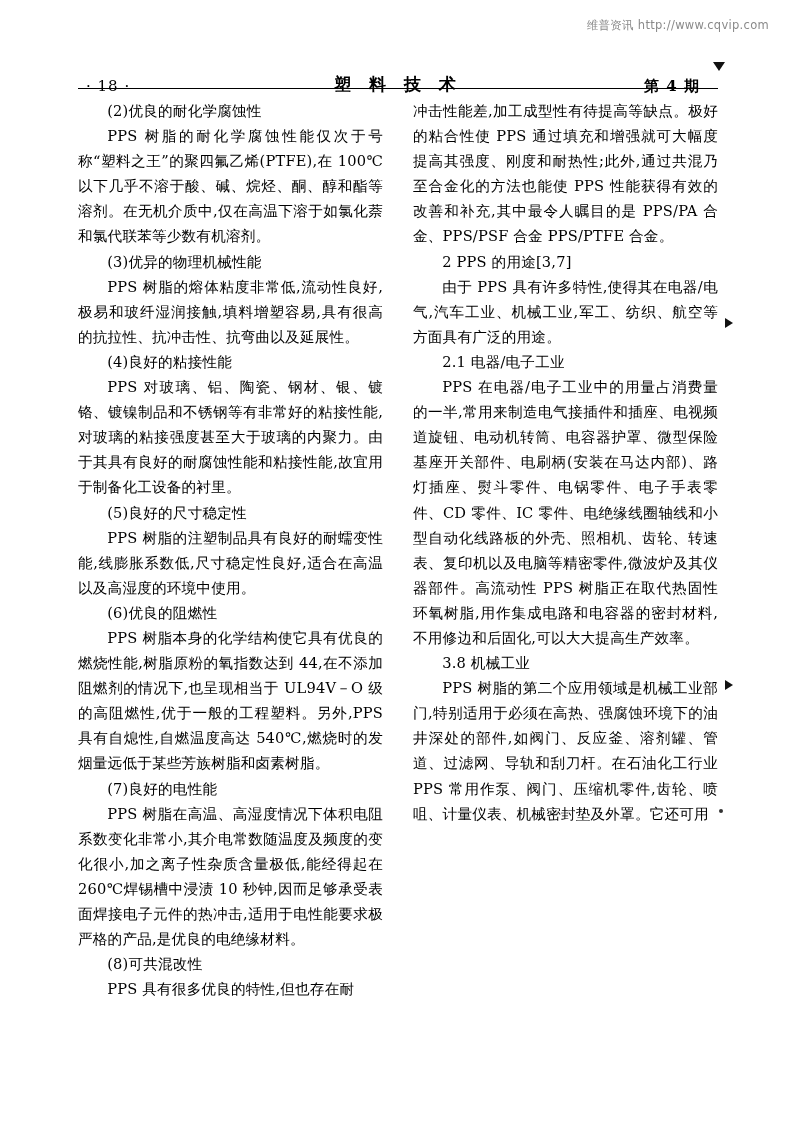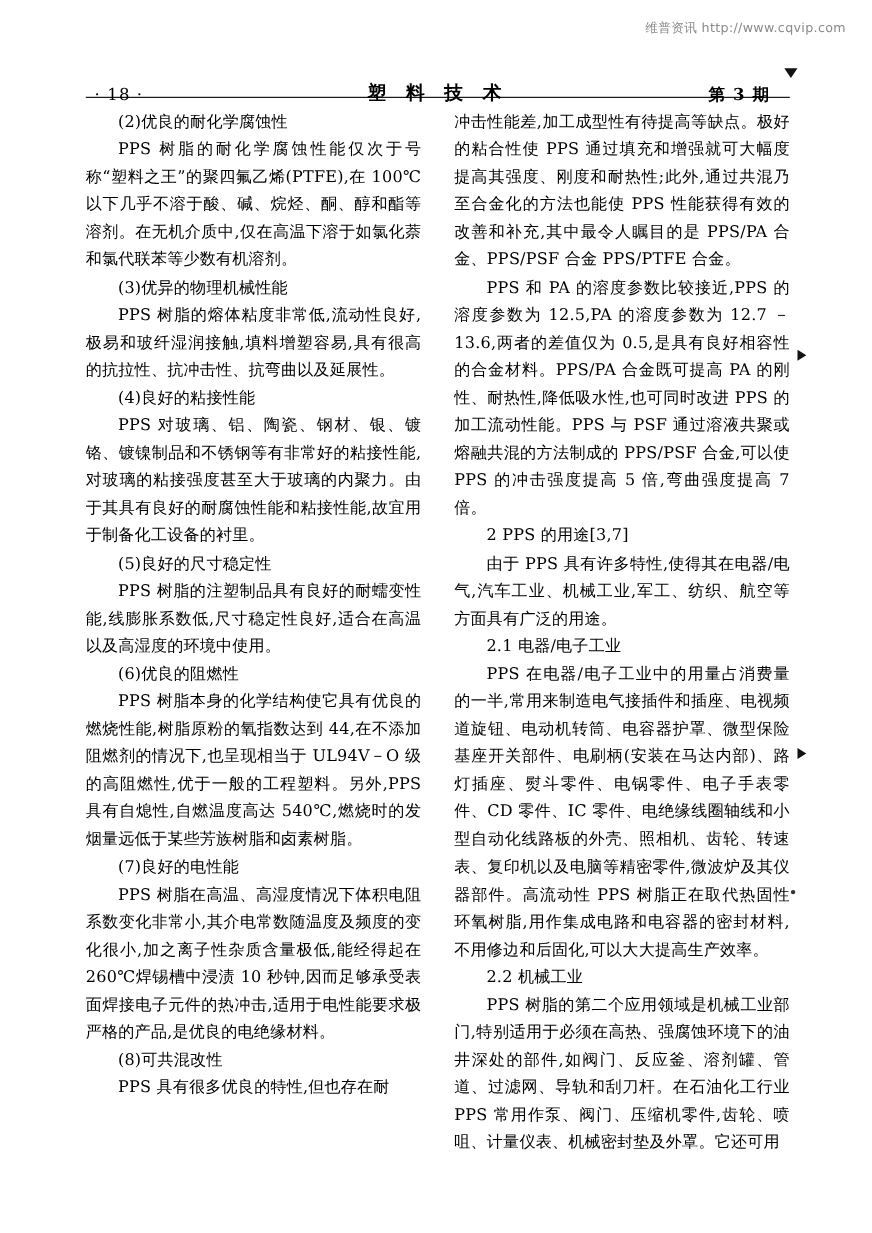--- a/index.html
+++ b/index.html
@@ -131,21 +131,21 @@
 </head>
 <body>
 
 <div class="page">
 
   <div class="watermark">维普资讯 http://www.cqvip.com</div>
 
   <div class="header">
     <div class="page-no">· 18 ·</div>
     <div class="journal">塑 料 技 术</div>
-    <div class="issue">第 3 期</div>
+    <div class="issue">第 4 期</div>
   </div>
 
   <div class="rule"></div>
 
   <div class="columns">
 
     <div class="col">
       <p class="head">(2)优良的耐化学腐蚀性</p>
       <p>PPS 树脂的耐化学腐蚀性能仅次于号称“塑料之王”的聚四氟乙烯(PTFE),在 100℃以下几乎不溶于酸、碱、烷烃、酮、醇和酯等溶剂。在无机介质中,仅在高温下溶于如氯化萘和氯代联苯等少数有机溶剂。</p>
       <p class="head">(3)优异的物理机械性能</p>
@@ -157,26 +157,25 @@
       <p class="head">(6)优良的阻燃性</p>
       <p>PPS 树脂本身的化学结构使它具有优良的燃烧性能,树脂原粉的氧指数达到 44,在不添加阻燃剂的情况下,也呈现相当于 UL94V－O 级的高阻燃性,优于一般的工程塑料。另外,PPS 具有自熄性,自燃温度高达 540℃,燃烧时的发烟量远低于某些芳族树脂和卤素树脂。</p>
       <p class="head">(7)良好的电性能</p>
       <p>PPS 树脂在高温、高湿度情况下体积电阻系数变化非常小,其介电常数随温度及频度的变化很小,加之离子性杂质含量极低,能经得起在 260℃焊锡槽中浸渍 10 秒钟,因而足够承受表面焊接电子元件的热冲击,适用于电性能要求极严格的产品,是优良的电绝缘材料。</p>
       <p class="head">(8)可共混改性</p>
       <p>PPS 具有很多优良的特性,但也存在耐</p>
     </div>
 
     <div class="col">
       <p class="noindent">冲击性能差,加工成型性有待提高等缺点。极好的粘合性使 PPS 通过填充和增强就可大幅度提高其强度、刚度和耐热性;此外,通过共混乃至合金化的方法也能使 PPS 性能获得有效的改善和补充,其中最令人瞩目的是 PPS/PA 合金、PPS/PSF 合金 PPS/PTFE 合金。</p>
-      <p>PPS 和 PA 的溶度参数比较接近,PPS 的溶度参数为 12.5,PA 的溶度参数为 12.7 － 13.6,两者的差值仅为 0.5,是具有良好相容性的合金材料。PPS/PA 合金既可提高 PA 的刚性、耐热性,降低吸水性,也可同时改进 PPS 的加工流动性能。PPS 与 PSF 通过溶液共聚或熔融共混的方法制成的 PPS/PSF 合金,可以使 PPS 的冲击强度提高 5 倍,弯曲强度提高 7 倍。</p>
       <p class="head">2  PPS 的用途[3,7]</p>
       <p>由于 PPS 具有许多特性,使得其在电器/电气,汽车工业、机械工业,军工、纺织、航空等方面具有广泛的用途。</p>
       <p class="head">2.1  电器/电子工业</p>
       <p>PPS 在电器/电子工业中的用量占消费量的一半,常用来制造电气接插件和插座、电视频道旋钮、电动机转筒、电容器护罩、微型保险基座开关部件、电刷柄(安装在马达内部)、路灯插座、熨斗零件、电锅零件、电子手表零件、CD 零件、IC 零件、电绝缘线圈轴线和小型自动化线路板的外壳、照相机、齿轮、转速表、复印机以及电脑等精密零件,微波炉及其仪器部件。高流动性 PPS 树脂正在取代热固性环氧树脂,用作集成电路和电容器的密封材料,不用修边和后固化,可以大大提高生产效率。</p>
-      <p class="head">2.2  机械工业</p>
+      <p class="head">3.8  机械工业</p>
       <p>PPS 树脂的第二个应用领域是机械工业部门,特别适用于必须在高热、强腐蚀环境下的油井深处的部件,如阀门、反应釜、溶剂罐、管道、过滤网、导轨和刮刀杆。在石油化工行业 PPS 常用作泵、阀门、压缩机零件,齿轮、喷咀、计量仪表、机械密封垫及外罩。它还可用</p>
     </div>
 
   </div>
 
   <div class="marker down m1"></div>
   <div class="marker right m2"></div>
   <div class="marker right m3"></div>
   <div class="dot"></div>
 

